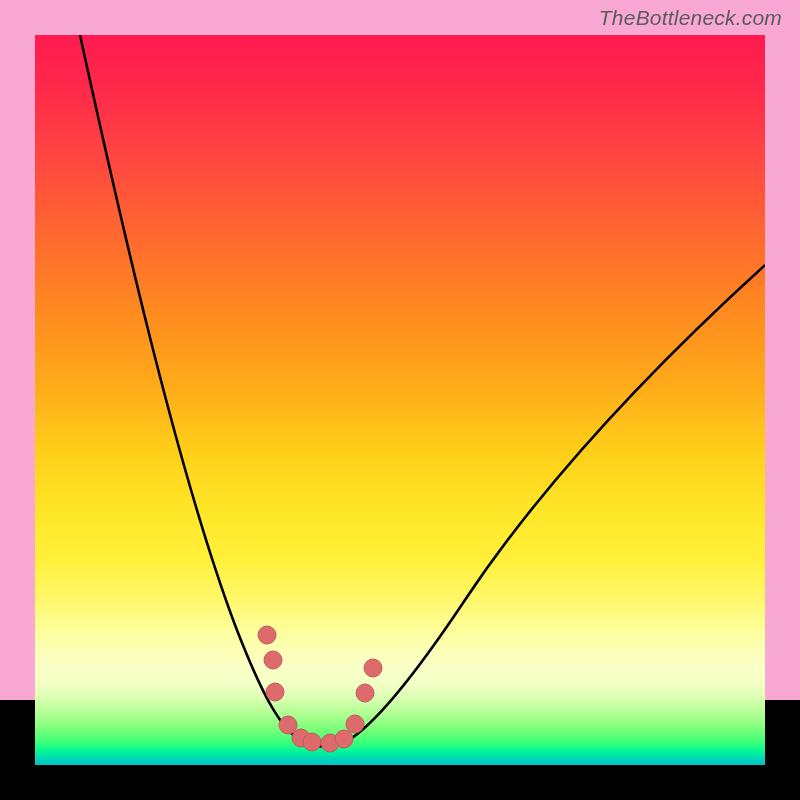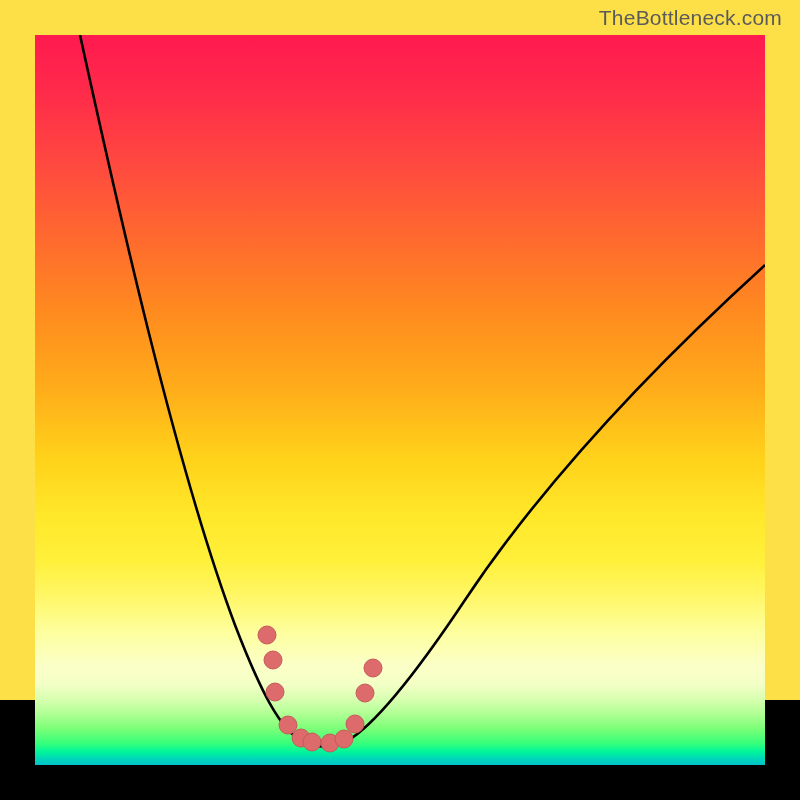--- a/index.html
+++ b/index.html
@@ -8,21 +8,22 @@
     width: 800px;
     height: 800px;
     overflow: hidden;
     background: #000;
     font-family: Arial, sans-serif;
   }
   .container {
     position: relative;
     width: 800px;
     height: 700px;
-    background: #fde047;
+    background: #f9a8d4;
+    font-style: italic;
   }
   .plot-area {
     position: absolute;
     left: 35px;
     top: 35px;
     width: 730px;
     height: 730px;
     overflow: hidden;
   }
   .gradient-bg {

